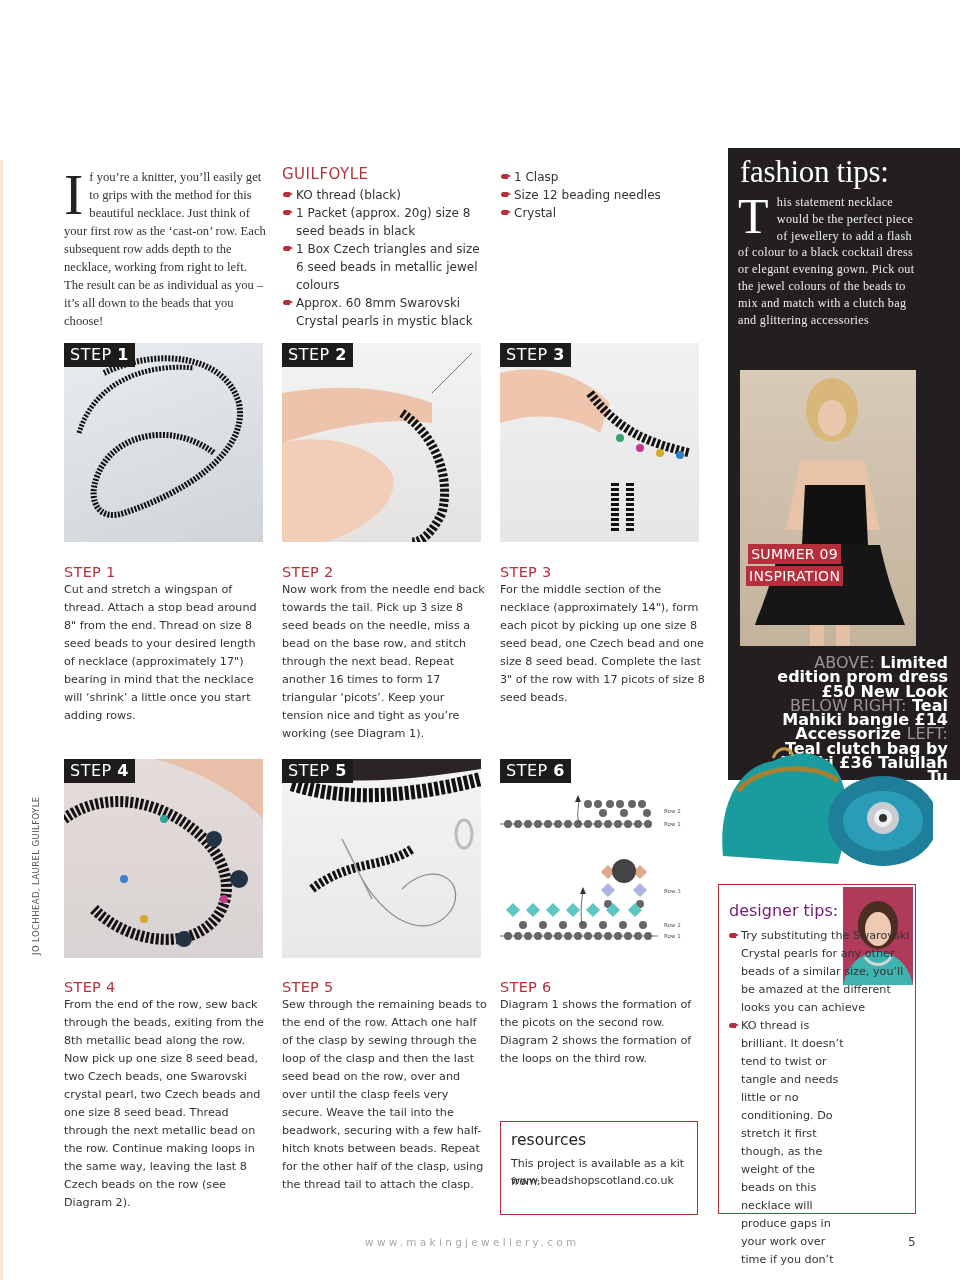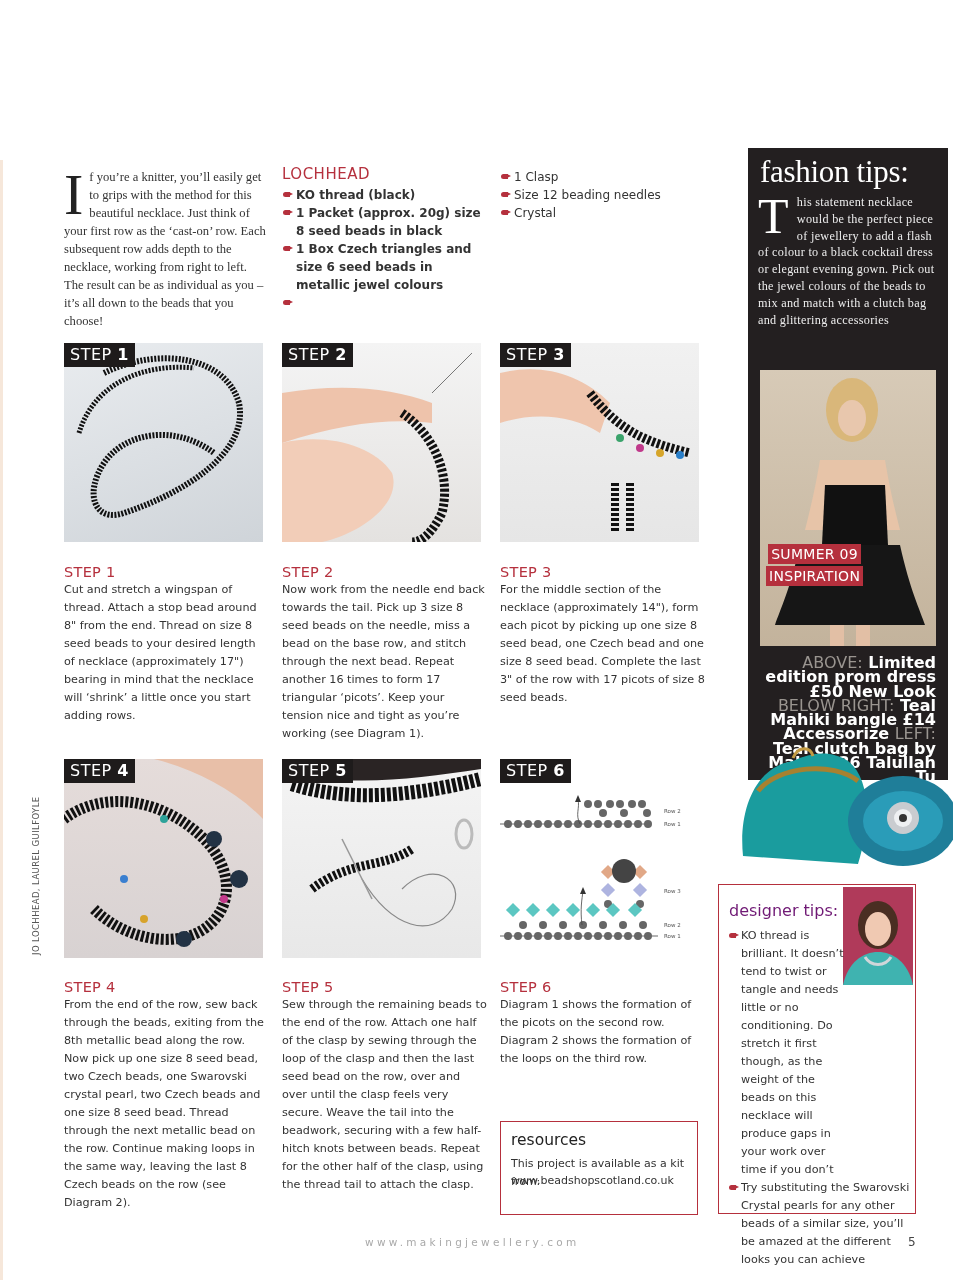--- a/index.html
+++ b/index.html
@@ -22,21 +22,21 @@
 
   
   .photo{overflow:hidden;}
   .steplabel{position:absolute;left:0;top:0;background:#1e1b1b;color:#fff;font-size:16px;letter-spacing:0.5px;padding:2px 6px 2px 6px;line-height:20px;}
   .steplabel b{font-weight:bold;}
 
   .step-title{font-size:14.5px;line-height:18px;letter-spacing:0.3px;}
   .step-text{font-size:11.2px;line-height:18px;color:#333;}
 
   
-  .fashion{left:748px;top:148px;width:200px;height:632px;background:#231f20;}
+  .fashion{left:728px;top:148px;width:200px;height:632px;background:#231f20;padding-left:32px;}
   .fashion-title{left:12px;top:6px;font-size:31px;color:#fff;letter-spacing:-0.3px;font-family:"Liberation Serif",serif;}
   .fashion-text{left:10px;top:46px;width:182px;font-size:12.2px;line-height:16.8px;color:#eee;font-family:"Liberation Serif",serif;letter-spacing:0.3px;}
   .fashion-drop{float:left;font-size:50px;line-height:40px;margin:2px 8px 0 0;color:#fff;}
   .tag{background:#b5303d;color:#fff;font-size:14px;line-height:18px;padding:1px 3px;display:inline-block;letter-spacing:0.3px;}
   .caption{right:12px;top:508px;width:175px;text-align:right;font-size:16px;line-height:14.3px;color:#fff;font-weight:bold;}
   .caption .g{color:#9a9590;font-weight:normal;}
 
   
   .designer{left:718px;top:884px;width:198px;height:330px;border:1.5px solid #b5303d;box-sizing:border-box;background:#fff;}
   .designer-title{left:10px;top:16px;font-size:16px;color:#701a75;}
@@ -52,26 +52,26 @@
 </style>
 </head>
 <body>
 
 <div class="abs edge"></div>
 
 <div class="abs intro serif">
   <span class="dropcap">I</span><span>f you’re a knitter, you’ll easily get to grips with the method for this beautiful necklace. Just think of your first row as the ‘cast-on’ row. Each subsequent row adds depth to the necklace, working from right to left. The result can be as individual as you – it’s all down to the beads that you choose!</span>
 </div>
 
-<div class="abs materials-title red">LOCHHEAD</div>
-<ul class="abs mat-list" style="left:282px;top:185px;width:205px;font-weight:bold;">
+<div class="abs materials-title red">GUILFOYLE</div>
+<ul class="abs mat-list" style="left:282px;top:185px;width:205px;">
   <li><span class="bullet"></span><span>KO thread (black)</span></li>
   <li><span class="bullet"></span><span>1 Packet (approx. 20g) size 8 seed beads in black</span></li>
   <li><span class="bullet"></span><span>1 Box Czech triangles and size 6 seed beads in metallic jewel colours</span></li>
-  <li><span class="bullet"></span></li>
+  <li><span class="bullet"></span><span>Approx. 60 8mm Swarovski Crystal pearls in mystic black</span></li>
 </ul>
 <ul class="abs mat-list" style="left:500px;top:167px;width:200px;">
   <li><span class="bullet"></span><span>1 Clasp</span></li>
   <li><span class="bullet"></span><span>Size 12 beading needles</span></li>
   <li><span class="bullet"></span><span>Crystal</span></li>
 </ul>
 
 <div class="abs photo" style="left:64px;top:343px;width:199px;height:199px;background:linear-gradient(160deg,#e9ecef,#cfd4d9);">
   <svg width="199" height="199" style="position:absolute;left:0;top:0">
     <path d="M40 30 C 90 5, 160 10, 175 60 C 185 110, 120 150, 60 170 C 30 180, 20 150, 40 120 C 60 90, 110 80, 150 110" stroke="#111" stroke-width="6" fill="none" stroke-dasharray="2 1.5"></path>
@@ -287,19 +287,19 @@
   <div class="abs" style="left:124px;top:2px;width:70px;height:98px;background:#b03a5a;overflow:hidden;">
     <svg width="70" height="98">
       <ellipse cx="35" cy="38" rx="20" ry="24" fill="#4a2e22"></ellipse>
       <ellipse cx="35" cy="42" rx="13" ry="17" fill="#f0c9b2"></ellipse>
       <path d="M0 98 C 5 75, 20 65, 35 65 C 50 65, 65 75, 70 98 Z" fill="#3fb3b0"></path>
       <path d="M22 70 C 28 80, 42 80, 48 70" stroke="#cfd6d9" stroke-width="3" fill="none"></path>
     </svg>
   </div>
   <div class="abs designer-title">designer tips:</div>
   <ul class="designer-list">
+    <li><span class="bullet"></span><span>Try substituting the Swarovski Crystal pearls for any other beads of a similar size, you’ll be amazed at the different looks you can achieve</span></li>
     <li style="width:108px;"><span class="bullet"></span><span>KO thread is brilliant. It doesn’t tend to twist or tangle and needs little or no conditioning. Do stretch it first though, as the weight of the beads on this necklace will produce gaps in your work over time if you don’t</span></li>
-    <li><span class="bullet"></span><span>Try substituting the Swarovski Crystal pearls for any other beads of a similar size, you’ll be amazed at the different looks you can achieve</span></li>
   </ul>
 </div>
 
 <div class="abs footer-url">www.makingjewellery.com</div>
 <div class="abs page-num">5</div>
 
 </body></html>

